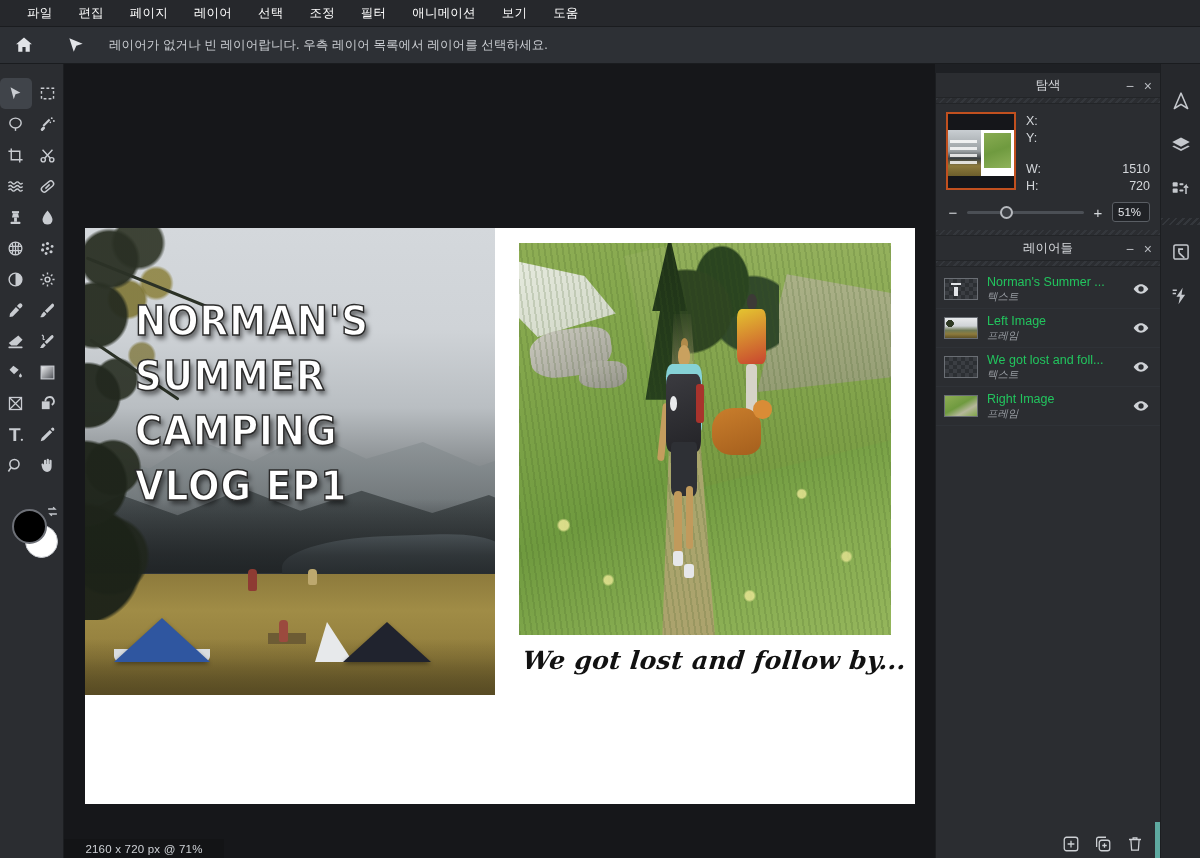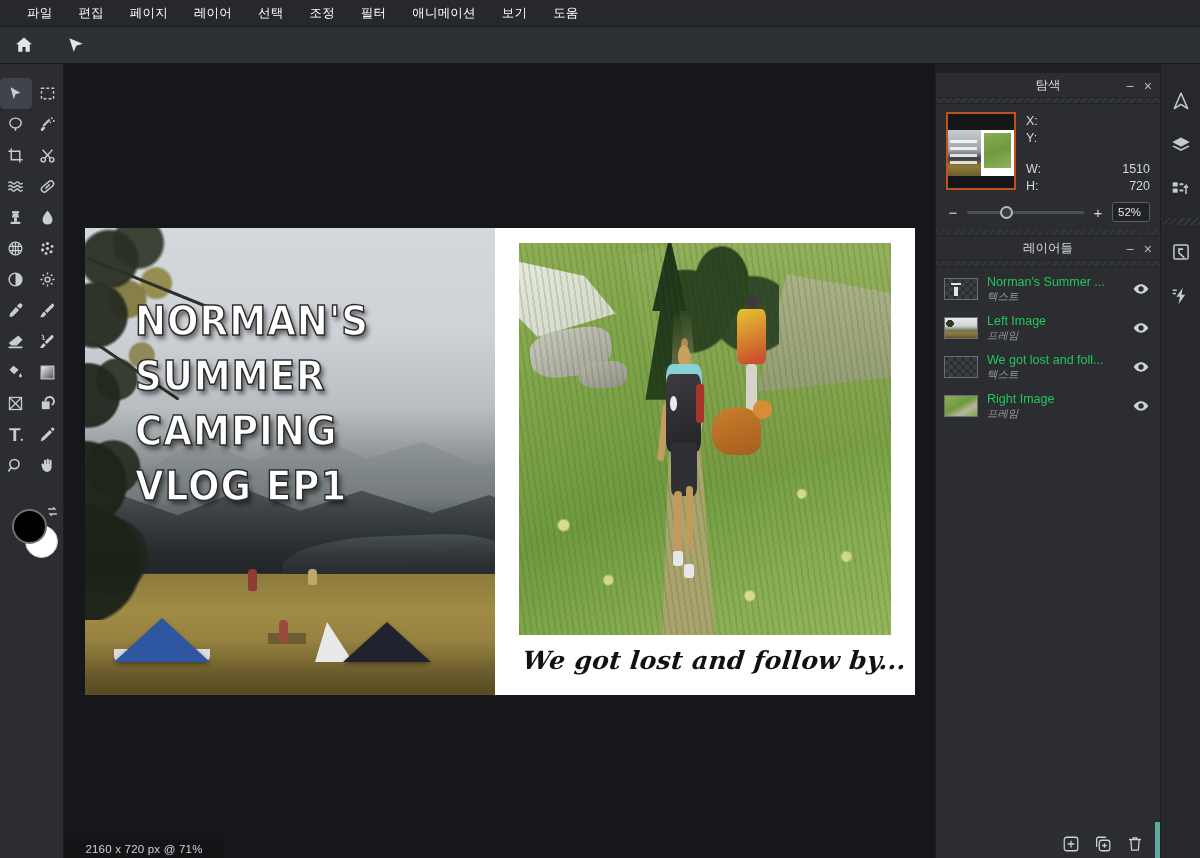--- a/index.html
+++ b/index.html
@@ -68,21 +68,21 @@
     position:absolute; left:64px; top:64px; width:871px; height:794px;
     background:#16171a;
   }
   .statusbar {
     position:absolute; left:64px; top:839px; width:160px; height:19px;
     background:#131416; color:#cfd2d6; font-size:11.5px;
     display:flex; align-items:center; justify-content:center; letter-spacing:.2px;
   }
 
   .artboard {
-    position:absolute; left:21px; top:164px; width:830px; height:467px;
+    position:absolute; left:21px; top:164px; width:830px; height:576px;
     background:#fff; overflow:hidden; display:flex;
   }
   .ab-left { position:relative; width:410px; height:467px; overflow:hidden; }
   .ab-right { position:relative; width:420px; height:467px; background:#fff; }
 
   
   .photo-camp { position:absolute; inset:0; overflow:hidden; background:#cfd4d8; }
   .pc-sky {
     position:absolute; left:0; top:0; width:100%; height:62%;
     background:linear-gradient(180deg,#d4d8dc 0%,#cfd3d7 35%,#b9bec2 62%,#8d9295 80%,#5c6163 100%);
@@ -436,20 +436,21 @@
     <div class="tb-icon home">
       <svg width="20" height="20" viewBox="0 0 24 24" fill="currentColor">
         <path d="M12 3 2.5 11h2.6v9h5V14.5h3.8V20h5v-9h2.6z"></path>
       </svg>
     </div>
     <div class="tb-icon cursor">
       <svg width="20" height="20" viewBox="0 0 24 24" fill="currentColor">
         <path d="M4 4 L20 10.5 L12.4 13 L9.3 20 Z"></path>
       </svg>
     </div>
+    <div class="status">레이어가 없거나 빈 레이어랍니다. 우측 레이어 목록에서 레이어를 선택하세요.</div>
   </div>
 
   <div class="toolpanel">
     <div class="toolgrid">
 
       <div class="tool active">
         <svg width="17" height="17" viewBox="0 0 24 24" fill="currentColor">
             <path d="M5 3 L19 11 L12 13 L9.5 20 Z"></path>
           </svg>
       </div>
@@ -759,21 +760,21 @@
         </div>
       </div>
     </div>
 
     <div class="zoomrow">
       <div class="zb">−</div>
       <div class="ztrack">
         <div class="zhandle"></div>
       </div>
       <div class="zb">+</div>
-      <div class="zinput">52%</div>
+      <div class="zinput">51%</div>
     </div>
     <div class="grip"></div>
 
     <div class="panel-head">
       <div class="ptitle">레이어들</div>
       <div class="pbtns">
         <div class="pbtn">−</div>
         <div class="pbtn">×</div>
       </div>
     </div>

